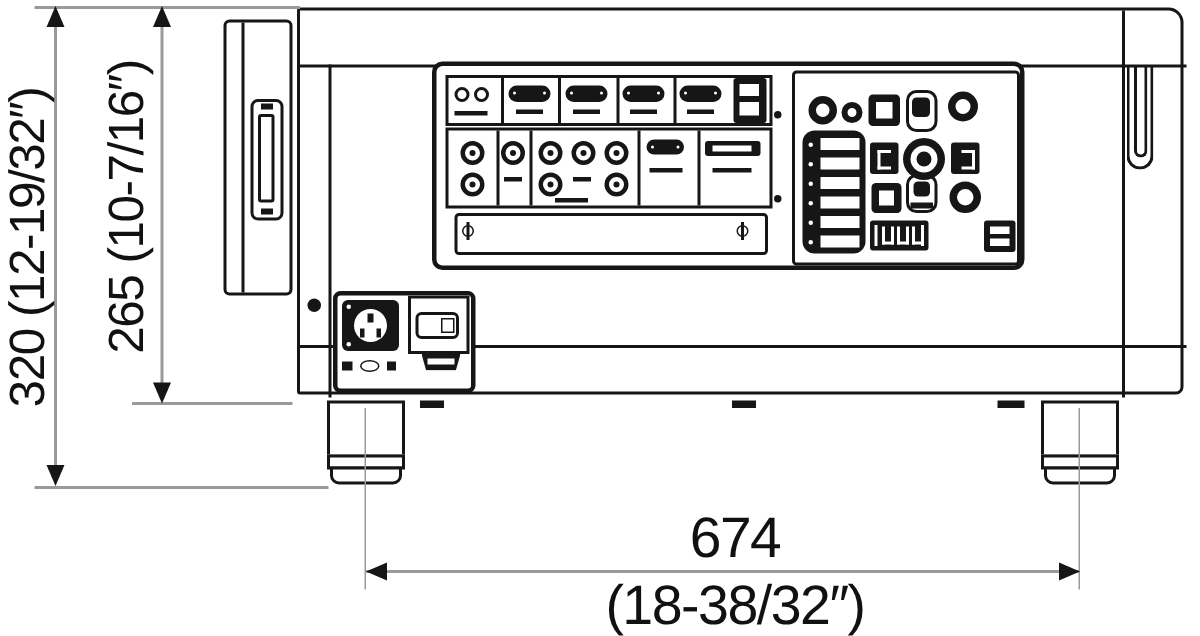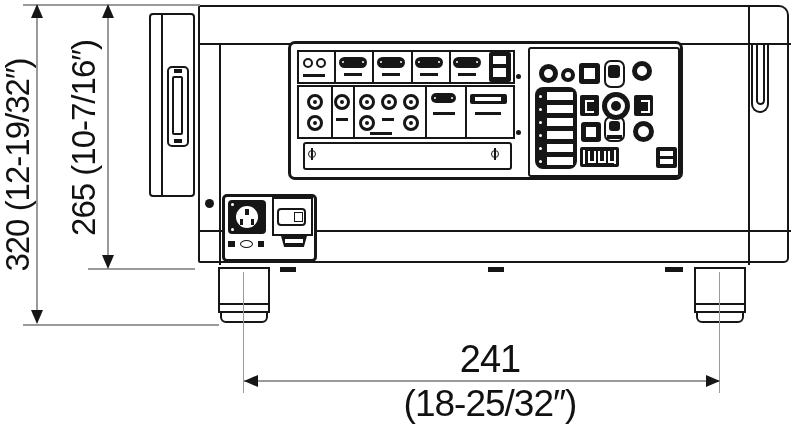--- a/index.html
+++ b/index.html
@@ -222,16 +222,16 @@
   <div class="tri down" style="left:102px;top:255px;"></div>
 
   <div class="gln" style="left:243px;top:272px;width:1px;height:121px;"></div>
   <div class="gln" style="left:719px;top:272px;width:1px;height:121px;"></div>
   <div class="gln" style="left:244px;top:380px;width:476px;height:2px;"></div>
   <div class="tri left" style="left:244px;top:375px;"></div>
   <div class="tri right" style="left:706px;top:375px;"></div>
 
   <div class="dimtext rot" style="left:-132px;top:147px;width:300px;height:36px;line-height:36px;">320 (12-19/32″)</div>
   <div class="dimtext rot" style="left:-66px;top:120px;width:300px;height:36px;line-height:36px;">265 (10-7/16″)</div>
-  <div class="dimtext" style="left:380px;top:340px;width:220px;height:38px;line-height:38px;font-size:38px;">241</div>
-  <div class="dimtext" style="left:355px;top:385px;width:270px;height:38px;line-height:38px;font-size:37px;">(18-25/32″)</div>
+  <div class="dimtext" style="left:380px;top:340px;width:220px;height:38px;line-height:38px;font-size:38px;">674</div>
+  <div class="dimtext" style="left:355px;top:385px;width:270px;height:38px;line-height:38px;font-size:37px;">(18-38/32″)</div>
 
 </div>
 
 </body></html>

